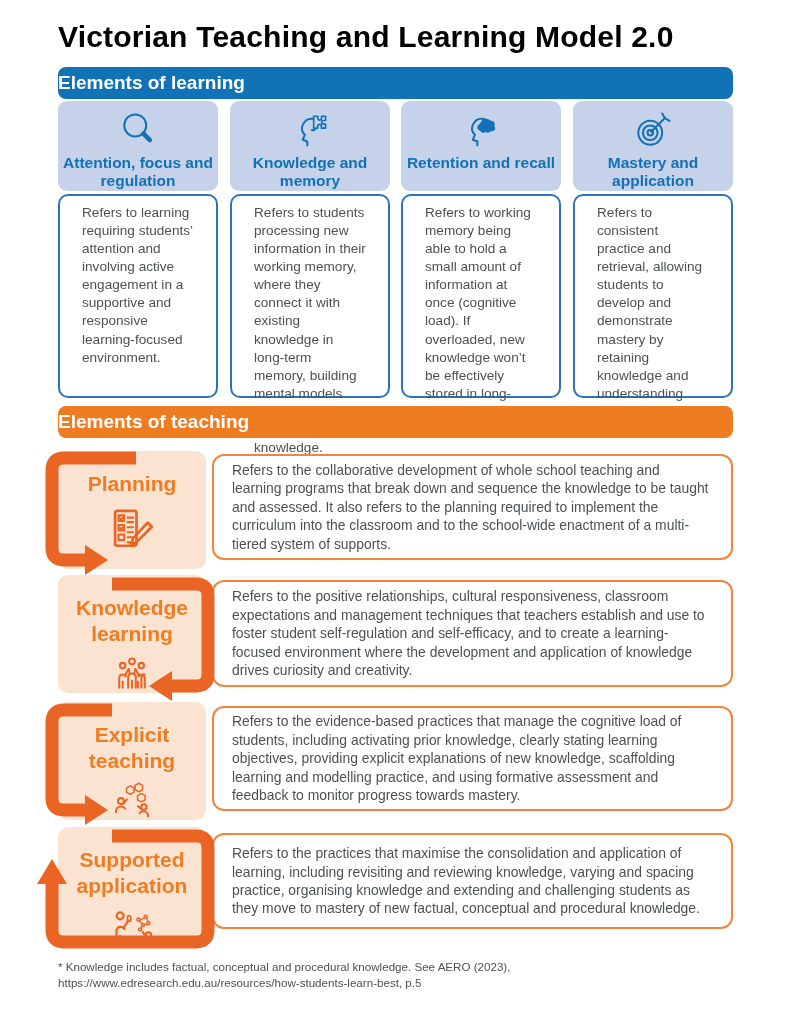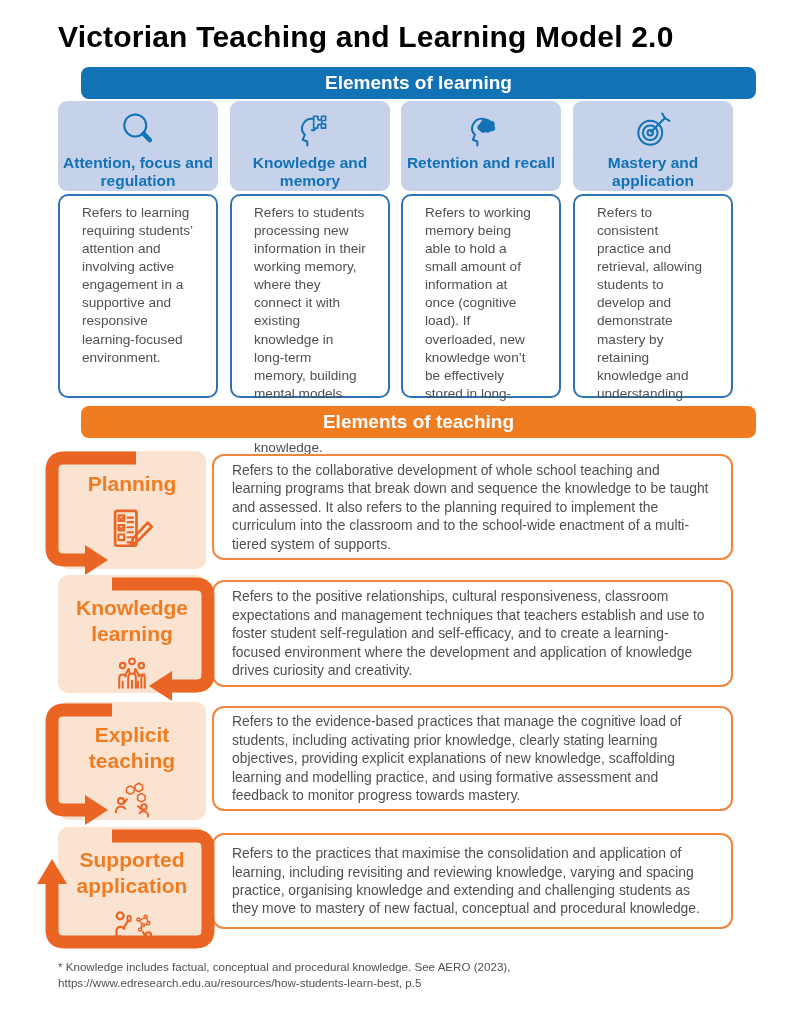--- a/index.html
+++ b/index.html
@@ -2,21 +2,21 @@
 <html><head>
 <meta charset="utf-8">
 <style>
   html,body{margin:0;padding:0;background:#fff;}
   .page{position:relative;width:791px;height:1023px;background:#ffffff;
         font-family:"Liberation Sans",sans-serif;overflow:hidden;}
   h1.title{position:absolute;left:58px;top:20px;width:690px;margin:0;
         font-size:30px;font-weight:800;color:#000000;letter-spacing:0.2px;}
   .bar{position:absolute;left:58px;width:675px;height:32px;border-radius:8px;
         color:#fff;font-weight:bold;font-size:19px;display:flex;
-        align-items:center;justify-content:center;margin-left:23px;}
+        align-items:center;justify-content:flex-start;}
   .bar.blue{background:#1272B6;top:67px;}
   .bar.orange{background:#F07C22;top:406px;}
 
   .lhead{position:absolute;top:101px;width:160px;height:90px;background:#C5D2E9;
         border-radius:9px;display:flex;flex-direction:column;align-items:center;
         padding-top:7px;box-sizing:border-box;}
   .lhead .ltitle{color:#1272B6;font-weight:bold;font-size:15.5px;line-height:1.16;
         text-align:center;margin-top:2px;max-width:150px;}
   .lbody{position:absolute;top:194px;width:160px;height:204px;background:#fff;
         border:2px solid #2E73B5;border-radius:10px;box-sizing:border-box;

